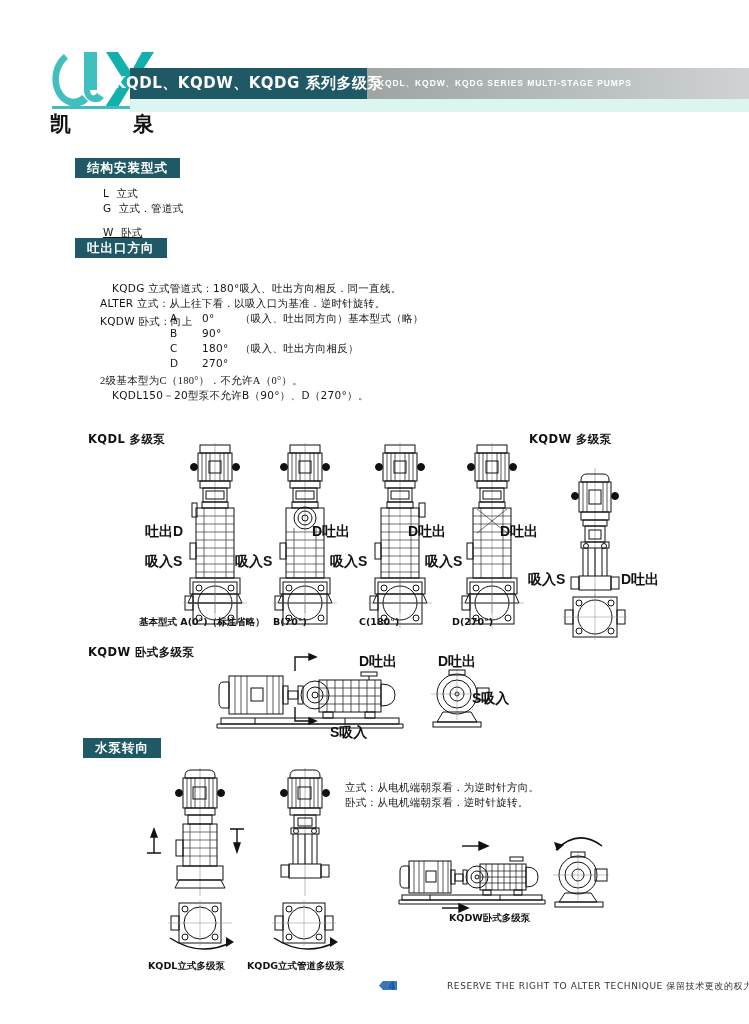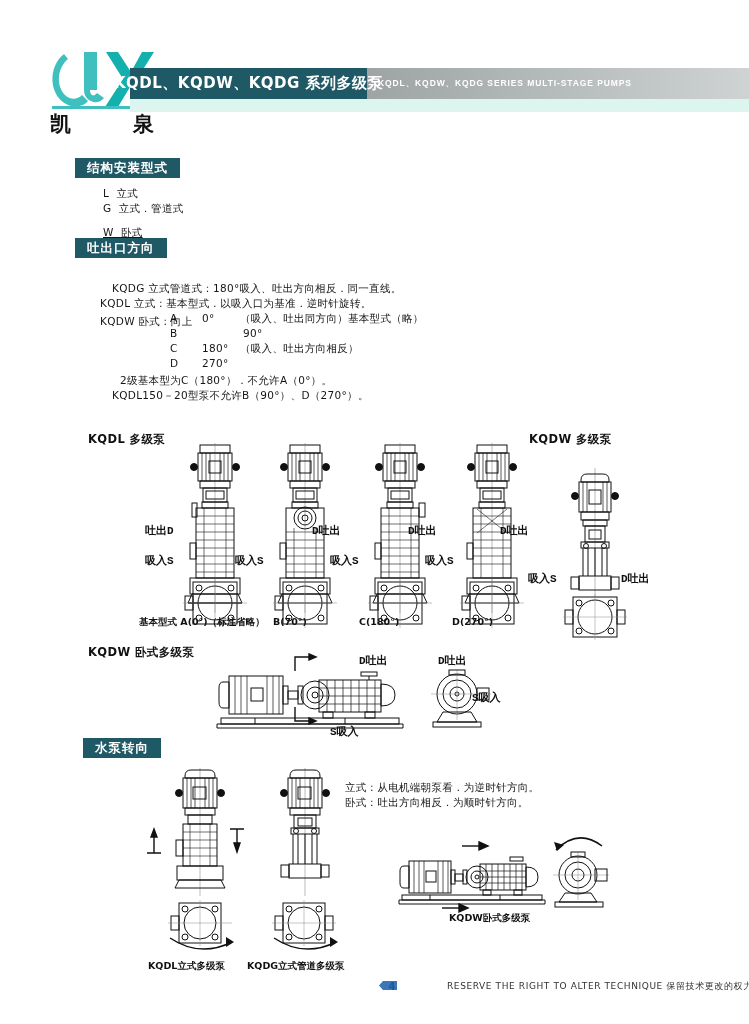--- a/index.html
+++ b/index.html
@@ -32,21 +32,21 @@
   .badge{position:absolute;height:20px;background:#1f5966;color:#fff;
     font-family:"DejaVu Sans",sans-serif;font-weight:bold;font-size:12.5px;
     display:flex;align-items:center;justify-content:center;padding:0 12px;box-sizing:border-box;
     letter-spacing:1px;white-space:nowrap;}
 
   
   .txt{position:absolute;font-family:"DejaVu Sans",sans-serif;font-size:10.5px;
     color:#151515;white-space:pre;line-height:15.5px;letter-spacing:0.3px;}
 
   
-  .dlabel{position:absolute;font-family:Liberation Mono, monospace;font-size:11px;
+  .dlabel{position:absolute;font-family:Liberation Sans, sans-serif;font-size:14px;
     font-weight:bold;color:#111;white-space:nowrap;letter-spacing:0;}
   .dcap{position:absolute;font-family:"DejaVu Sans",sans-serif;font-size:9.5px;
     font-weight:bold;color:#111;white-space:nowrap;}
   .secttl{position:absolute;font-family:"DejaVu Sans",sans-serif;font-size:11.5px;
     font-weight:bold;color:#111;white-space:nowrap;letter-spacing:0.4px;}
 
   
   .footer{position:absolute;left:403px;top:980px;font-family:"DejaVu Sans",sans-serif;
     font-size:9px;color:#333;letter-spacing:0.6px;white-space:nowrap;margin-left:44px;}
   .pagenum{position:absolute;left:381px;top:978px;width:22px;height:16px;
@@ -85,37 +85,37 @@
   <div class="banner-strip"></div>
 
   <div class="badge" style="left:75px;top:158px;">结构安装型式</div>
   <div class="txt" style="left:103px;top:186px;">L  立式</div>
   <div class="txt" style="left:103px;top:201px;">G  立式．管道式</div>
   <div class="txt" style="left:103px;top:225px;text-decoration:underline;">W  卧式</div>
 
   <div class="badge" style="left:75px;top:238px;">吐出口方向</div>
   <div class="txt" style="left:100px;top:266px;margin-top:48px;">KQDW 卧式：向上</div>
   <div class="txt" style="left:100px;top:281px;margin-left:12px;">KQDG 立式管道式：180°吸入、吐出方向相反．同一直线。</div>
-  <div class="txt" style="left:100px;top:296px;">KQDL 立式：基本型式．以吸入口为基准．逆时针旋转。</div>
+  <div class="txt" style="left:100px;top:296px;">ALTER 立式：从上往下看．以吸入口为基准．逆时针旋转。</div>
 
   <div class="txt" style="left:170px;top:311px;">A</div>
   <div class="txt" style="left:202px;top:311px;">0°</div>
   <div class="txt" style="left:240px;top:311px;">（吸入、吐出同方向）基本型式（略）</div>
 
   <div class="txt" style="left:170px;top:326px;">B</div>
-  <div class="txt" style="left:202px;top:326px;margin-left:41px;">90°</div>
+  <div class="txt" style="left:202px;top:326px;">90°</div>
 
   <div class="txt" style="left:170px;top:341px;">C</div>
   <div class="txt" style="left:202px;top:341px;">180°</div>
   <div class="txt" style="left:240px;top:341px;">（吸入、吐出方向相反）</div>
 
   <div class="txt" style="left:170px;top:356px;">D</div>
   <div class="txt" style="left:202px;top:356px;">270°</div>
 
-  <div class="txt" style="left:120px;top:373px;">2级基本型为C（180°）．不允许A（0°）。</div>
+  <div class="txt" style="left:100px;top:373px;font-family:Liberation Serif, serif;">2级基本型为C（180°）．不允许A（0°）。</div>
   <div class="txt" style="left:112px;top:388px;">KQDL150－20型泵不允许B（90°）、D（270°）。</div>
 
   <div class="secttl" style="left:88px;top:432px;">KQDL 多级泵</div>
   <div class="secttl" style="left:529px;top:432px;">KQDW 多级泵</div>
 
   <div class="dg" style="left:178px;top:443px;">
     <svg width="74" height="170" viewBox="0 0 74 170">
       <g fill="none" stroke="#111" stroke-width="1">
         <rect x="22" y="2" width="30" height="8"></rect>
         <line x1="37" y1="0" x2="37" y2="170" stroke="#777" stroke-width=".5"></line>
@@ -496,21 +496,21 @@
         <rect x="8" y="54" width="48" height="5"></rect>
       </g>
     </svg>
   </div>
   <div class="dlabel" style="left:438px;top:653px;">D吐出</div>
   <div class="dlabel" style="left:472px;top:690px;">S吸入</div>
 
   <div class="badge" style="left:83px;top:738px;">水泵转向</div>
 
   <div class="txt" style="left:345px;top:780px;">立式：从电机端朝泵看．为逆时针方向。</div>
-  <div class="txt" style="left:345px;top:795px;">卧式：吐出方向相反．为顺时针方向。</div>
+  <div class="txt" style="left:345px;top:795px;">卧式：从电机端朝泵看．逆时针旋转。</div>
 
   <div class="dg" style="left:163px;top:768px;">
     <svg width="74" height="128" viewBox="0 0 74 128">
       <g fill="none" stroke="#111" stroke-width="1">
         <line x1="37" y1="0" x2="37" y2="128" stroke="#777" stroke-width=".5"></line>
         <path d="M22 8 Q22 2 28 2 L46 2 Q52 2 52 8 L52 10 L22 10 Z"></path>
         <rect x="20" y="10" width="34" height="30"></rect>
         <g stroke-width=".7">
           <line x1="24" y1="10" x2="24" y2="40"></line>
             <line x1="28" y1="10" x2="28" y2="40"></line>

